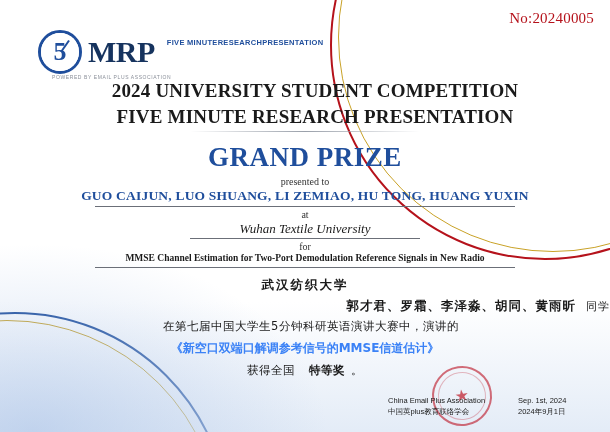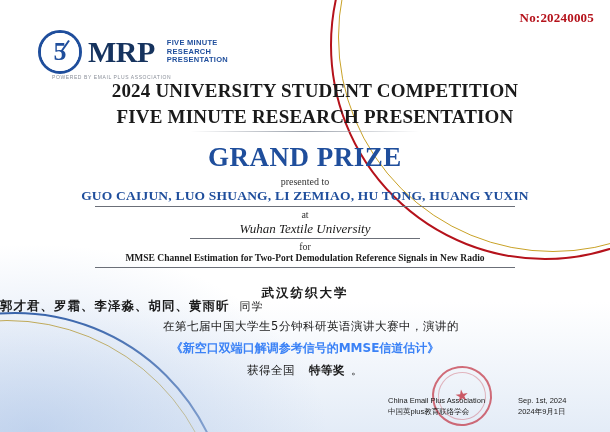--- a/index.html
+++ b/index.html
@@ -78,22 +78,22 @@
     height: 190px;
     background: radial-gradient(ellipse at 10% 100%, rgba(150,180,225,0.45), rgba(255,255,255,0) 70%);
     pointer-events: none;
   }
 
   .serial {
     position: absolute;
     right: 16px;
     top: 10px;
     font-family: "Liberation Serif", serif;
-    font-size: 13px;
-    font-weight: bold;
+    font-size: 15px;
+    font-weight: normal;
     color: #b5121b;
     letter-spacing: 0.2px;
   }
 
   
   .logo {
     position: absolute;
     left: 38px;
     top: 30px;
     display: flex;
@@ -151,21 +151,21 @@
   .logo-mrp {
     font-family: "Liberation Serif", serif;
     font-size: 30px;
     font-weight: bold;
     color: #16335e;
     letter-spacing: -0.5px;
     line-height: 1;
   }
   .logo-words {
     display: flex;
-    flex-direction: column;
+    flex-direction: row;
     justify-content: center;
     margin-top: 2px;
   }
   .logo-words span {
     font-family: "Liberation Sans", sans-serif;
     font-size: 7.5px;
     font-weight: bold;
     color: #1f4e9c;
     letter-spacing: 0.3px;
     line-height: 1.15;
@@ -297,28 +297,27 @@
     position: absolute;
     left: 0;
     right: 0;
     top: 277px;
     text-align: center;
     font-family: "DejaVu Sans", sans-serif;
     font-size: 12.5px;
     font-weight: bold;
     color: #1a1a1a;
     letter-spacing: 2px;
-    margin-top: 8px;
   }
   .cn-names {
     position: absolute;
     left: 0;
     right: 0;
     top: 298px;
-    text-align: left;
+    text-align: right;
     font-family: "DejaVu Sans", sans-serif;
     font-size: 12.5px;
     font-weight: bold;
     color: #1a1a1a;
     letter-spacing: 1px;
   }
   .cn-names .suffix {
     font-weight: normal;
     font-size: 11px;
     margin-left: 10px;

